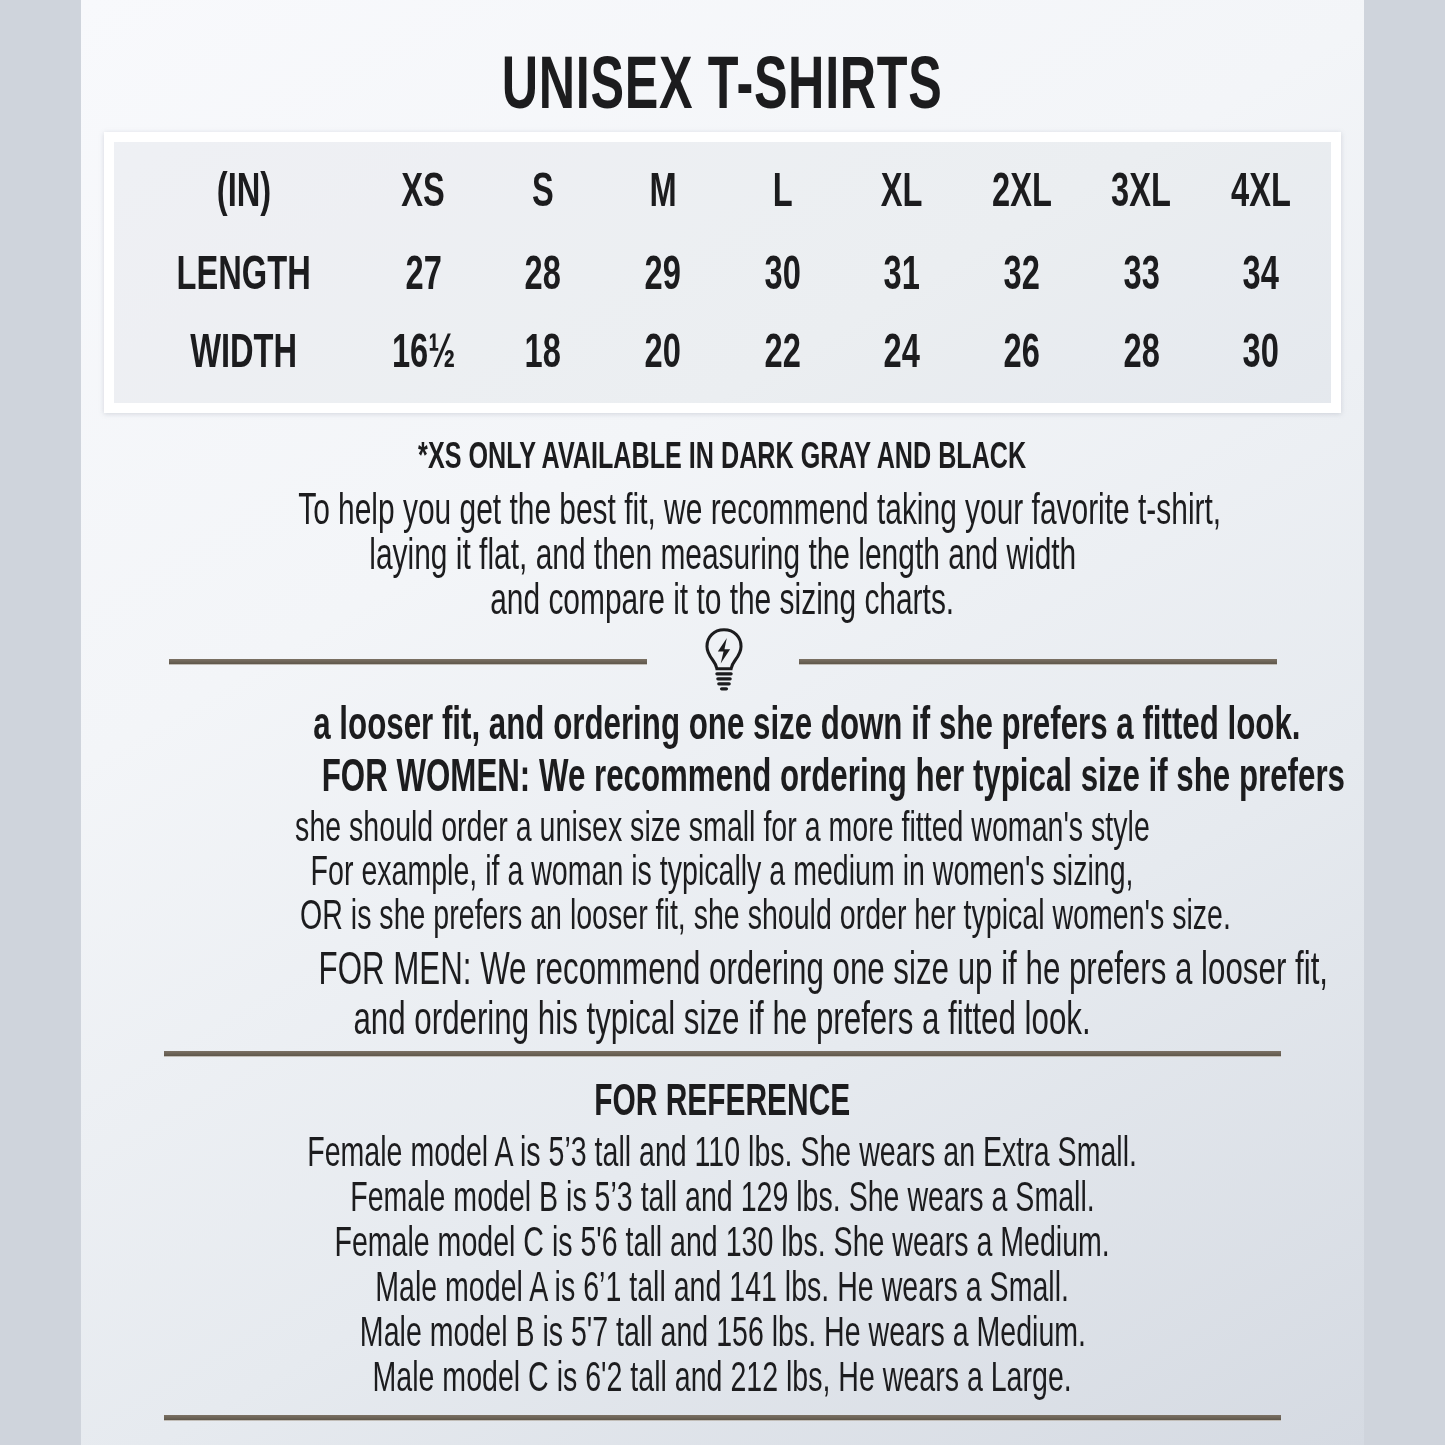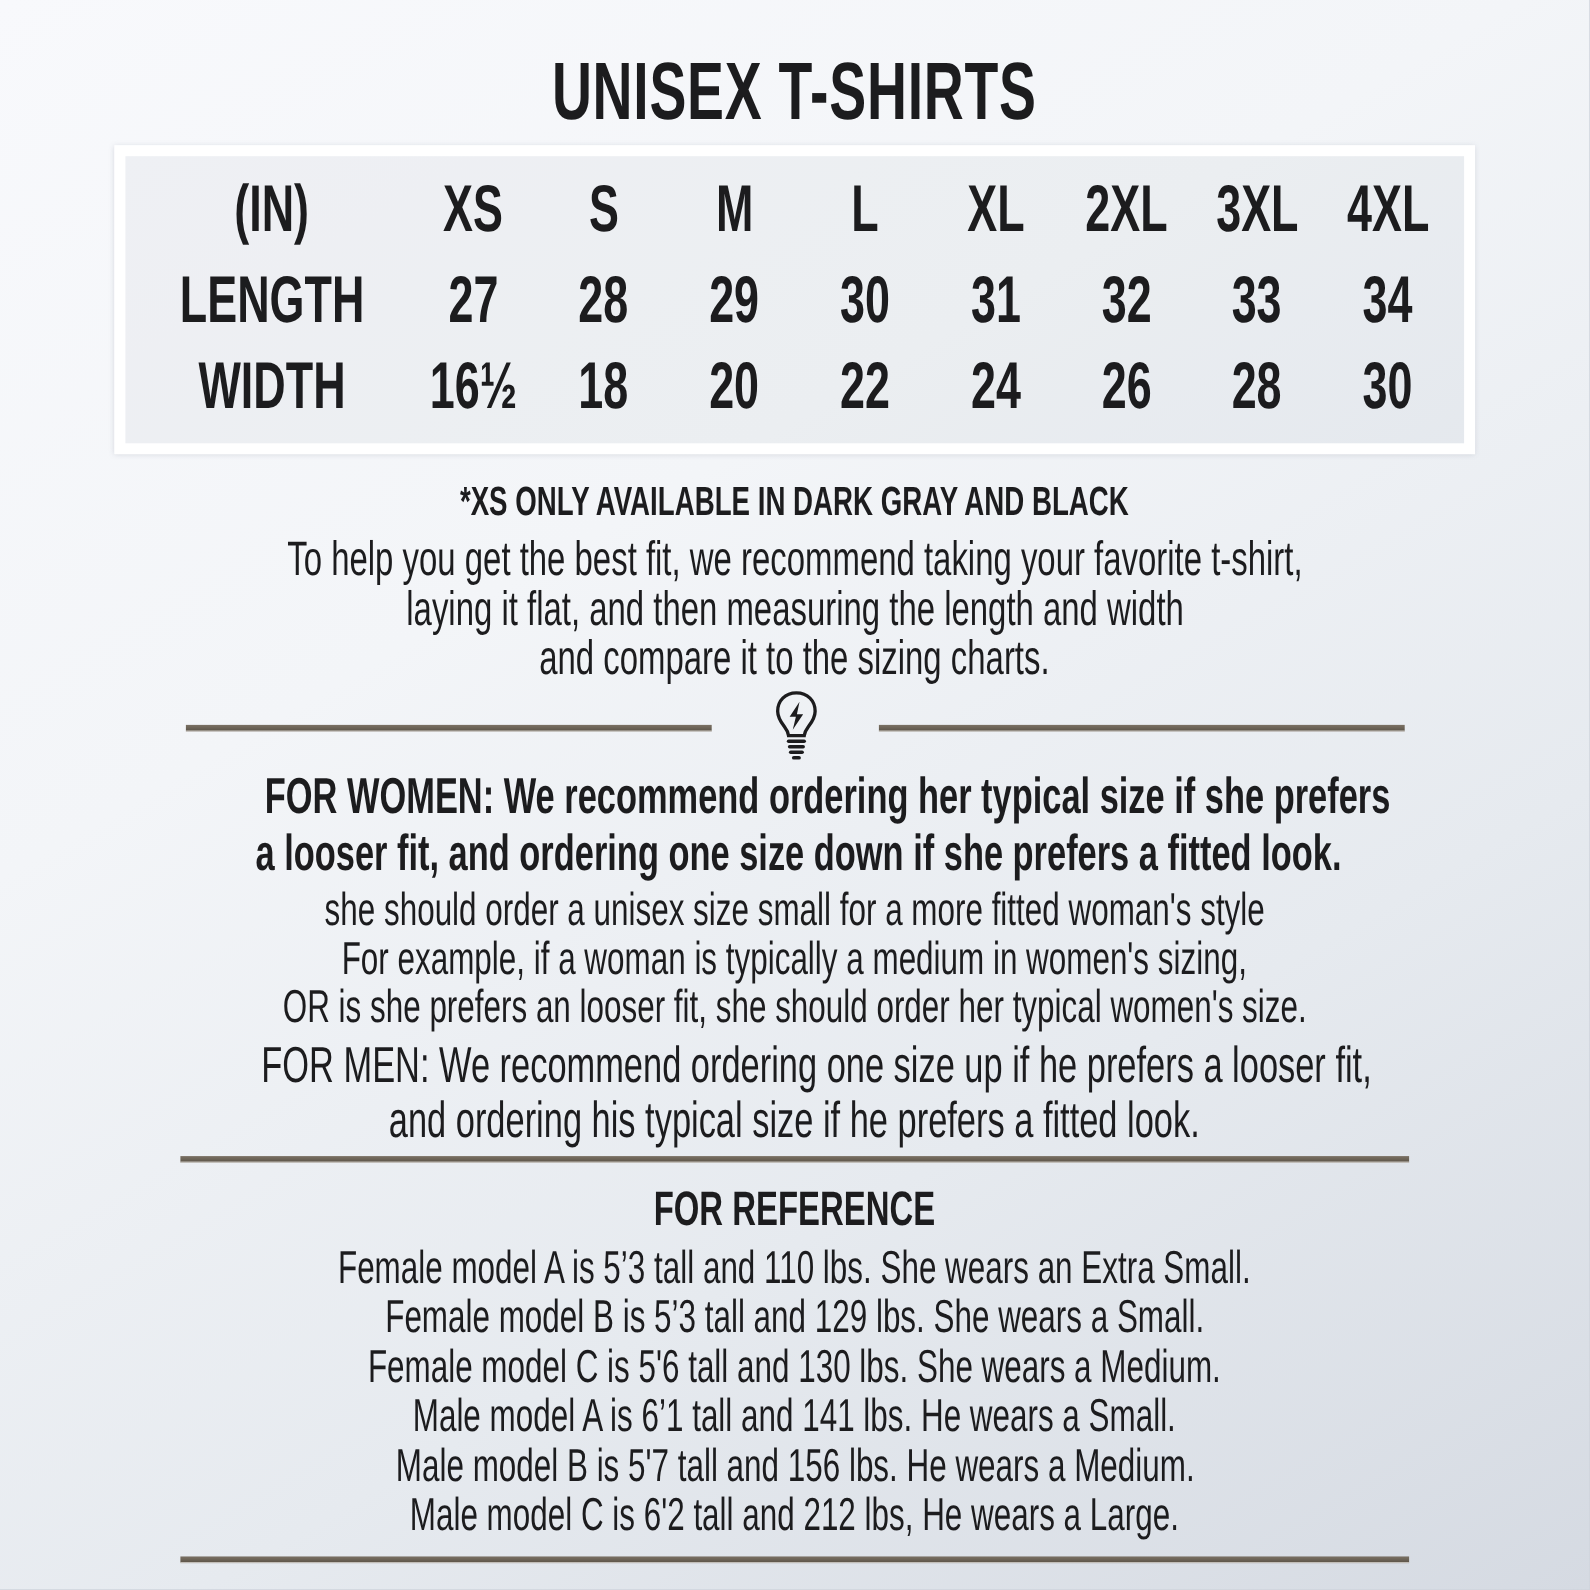--- a/index.html
+++ b/index.html
@@ -1,18 +1,18 @@
 <!DOCTYPE html>
 <html><head>
 <meta charset="utf-8">
 <style>
   html,body{margin:0;padding:0;background:#cfd4dc;}
   .page{
     position:relative;
-    width:1445px;height:1445px;
+    width:1283px;height:1445px;
     margin:0 auto;
     overflow:hidden;
     background:linear-gradient(150deg,#f8f9fc 0%,#f3f5f8 35%,#e6eaef 68%,#d5dae2 100%);
     color:#1c1c1e;
     font-family:"Liberation Sans","DejaVu Sans",sans-serif;
     text-align:center;
   }
   
   .cx{display:inline-block;transform:scaleX(0.68);transform-origin:50% 50%;white-space:nowrap;}
   .line{width:100%;text-align:center;}
@@ -25,21 +25,21 @@
     margin:11px auto 0;
     border:10px solid #ffffff;
     background:rgba(165,175,190,0.10);
     box-shadow:0 1px 5px rgba(110,120,140,0.25);
     display:grid;
     grid-template-columns:2fr repeat(8,1fr);
     grid-template-rows:1.05fr 1fr 0.95fr;
     align-items:center;
     padding:6px 10px 14px 10px;
   }
-  .size-table .cell{font-size:60px;font-weight:700;line-height:1;}
+  .size-table .cell{font-size:48px;font-weight:700;line-height:1;}
 
   .note{margin-top:25px;font-size:37px;line-height:36px;font-weight:700;}
 
   .intro{margin-top:12px;font-size:44px;line-height:45px;font-weight:400;}
 
   .tip-row{
     margin-top:6px;height:70px;
     display:flex;align-items:center;justify-content:center;
   }
   .tip-line{
@@ -123,22 +123,22 @@
       <path d="M27 11.5 L17.5 26 L23.5 26 L20.5 38.5 L30.5 23.5 L24.5 23.5 Z" fill="#1c1c1e"></path>
       <line x1="16.5" y1="49.5" x2="31.5" y2="49.5" stroke="#1c1c1e" stroke-width="3.4" stroke-linecap="round"></line>
       <line x1="17.5" y1="54.8" x2="30.5" y2="54.8" stroke="#1c1c1e" stroke-width="3.4" stroke-linecap="round"></line>
       <line x1="18.5" y1="60.1" x2="29.5" y2="60.1" stroke="#1c1c1e" stroke-width="3.4" stroke-linecap="round"></line>
       <line x1="21.5" y1="65.4" x2="26.5" y2="65.4" stroke="#1c1c1e" stroke-width="3.6" stroke-linecap="round"></line>
     </svg>
     <div class="tip-line right"></div>
   </div>
 
   <div class="fw-bold">
+    <div class="line"><span class="cx">a looser fit, and ordering one size down if she prefers a fitted look.</span></div>
     <div class="line"><span class="cx">FOR WOMEN: We recommend ordering her typical size if she prefers</span></div>
-    <div class="line"><span class="cx">a looser fit, and ordering one size down if she prefers a fitted look.</span></div>
   </div>
 
   <div class="fw-light">
     <div class="line"><span class="cx">she should order a unisex size small for a more fitted woman's style</span></div>
     <div class="line"><span class="cx">For example, if a woman is typically a medium in women's sizing,</span></div>
     <div class="line"><span class="cx">OR is she prefers an looser fit, she should order her typical women's size.</span></div>
   </div>
 
   <div class="fm-bold">
     <div class="line"><span class="cx">FOR MEN: We recommend ordering one size up if he prefers a looser fit,</span></div>

